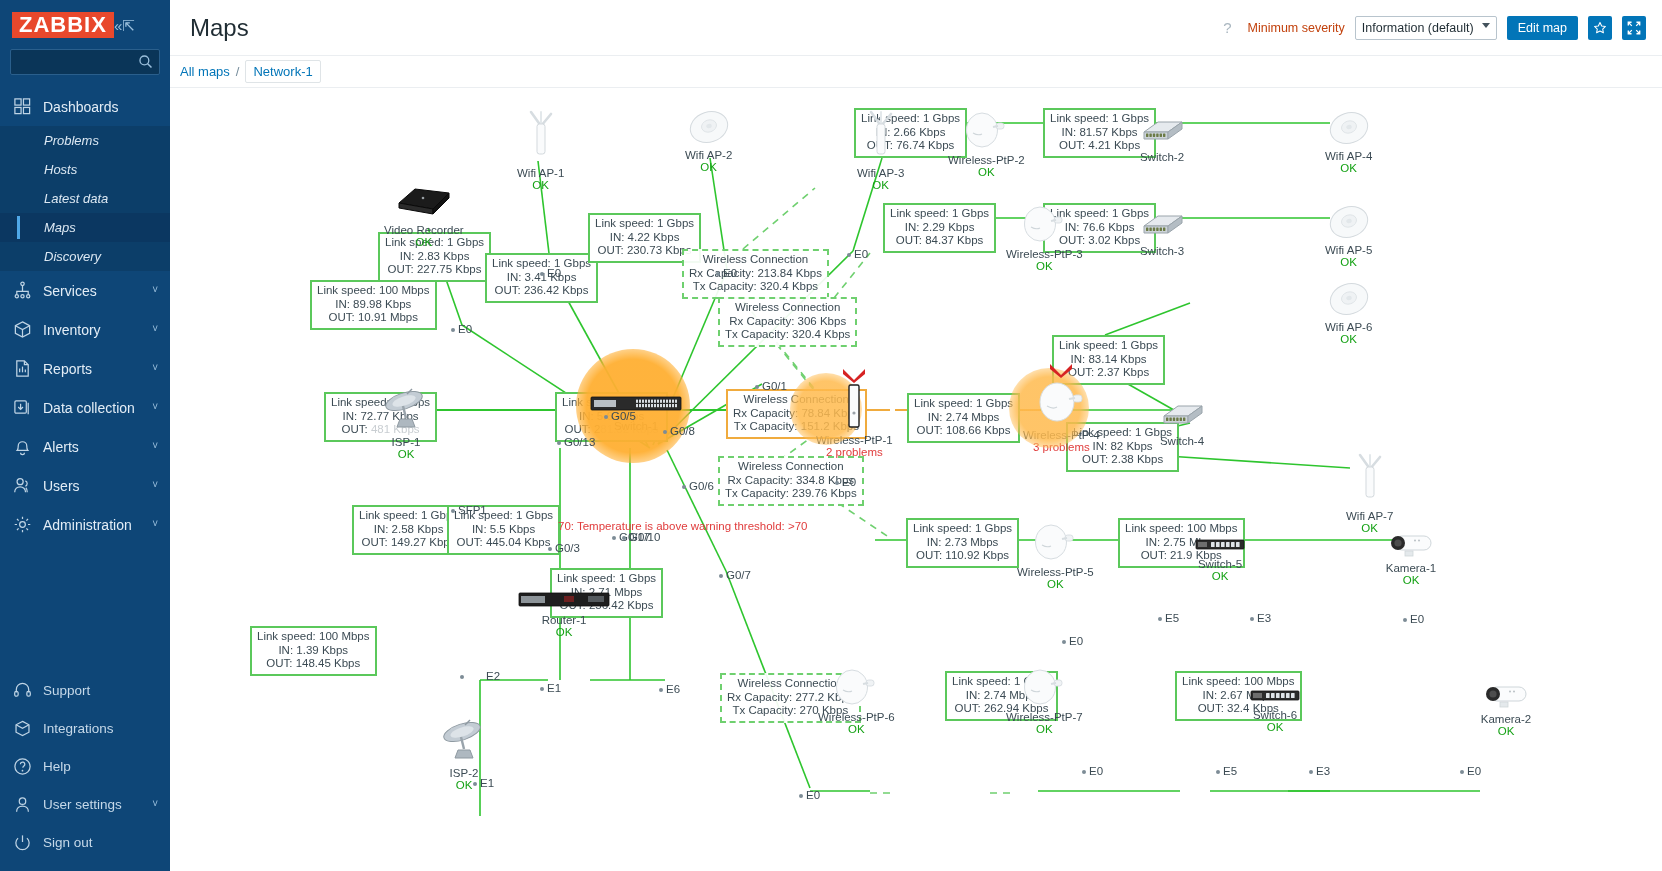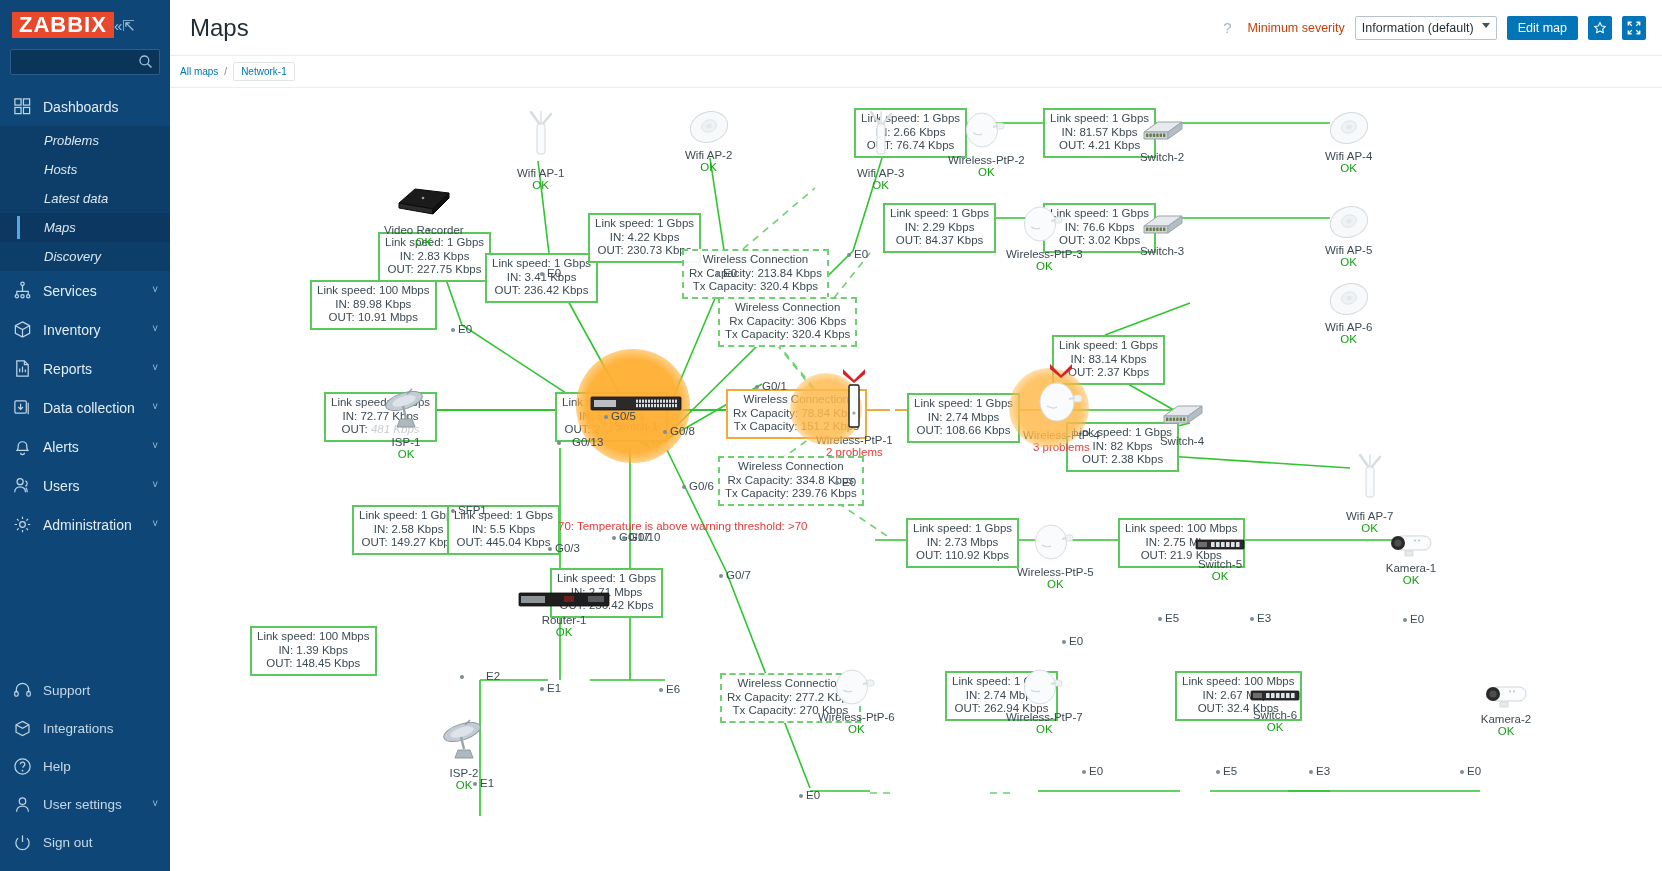--- a/index.html
+++ b/index.html
@@ -101,21 +101,21 @@
     background: #0275b8; width: 24px; height: 24px;
     border-radius: 2px; cursor: pointer;
     display: flex; align-items: center; justify-content: center;
   }
 
   
   #breadcrumb {
     position: absolute; left: 170px; top: 56px;
     width: 1492px; height: 31px; background: #fff;
     display: flex; align-items: center; padding-left: 10px;
-    font-size: 10px; gap: 6px;
+    font-size: 13px; gap: 6px;
   }
   #breadcrumb a { color: #0275b8; text-decoration: none; cursor: pointer; }
   #breadcrumb .sep { color: #768d9c; }
   #breadcrumb .cur {
     color: #0275b8; border: 1px solid #dfe4e7; background: #fff;
     padding: 3px 7px; border-radius: 2px; cursor: pointer;
   }
 
   
   #map-area {
@@ -130,21 +130,21 @@
   
   .lbox {
     position: absolute; background: #fff; border: 2px solid #5bc85b;
     font-size: 11.5px; color: #3c4b54; line-height: 13.5px;
     text-align: center; padding: 2px 5px 3px 5px; white-space: nowrap;
   }
   .lbox.wireless {
     border: 2px dashed #6fd06f; background: rgba(255,255,255,0.92);
   }
   .lbox.amber { border: 2px solid #f0ab3e; }
-  .lbox .dim { color: #c9ced2; font-style: italic; }
+  .lbox .dim { color: #c9ced2; }
 
   
   .node { position: absolute; text-align: center; }
   .node .nname {
     font-size: 11.5px; color: #3c4b54; white-space: nowrap;
     margin-top: 1px;
   }
   .node .nstat { font-size: 11.5px; color: #15a215; white-space: nowrap; }
   .node .nstat.prob { color: #e03c3c; }
   .node .glyph { position: relative; }
@@ -909,21 +909,21 @@
         <div class="port" style="left: 553px; top: 179px;">E0</div>
         <div class="portdot" style="left: 546px; top: 184px;"></div>
         <div class="port" style="left: 684px; top: 160px;">E0</div>
         <div class="portdot" style="left: 677px; top: 165px;"></div>
         <div class="port" style="left: 592px; top: 292px;">G0/1</div>
         <div class="portdot" style="left: 585px; top: 297px;"></div>
         <div class="port" style="left: 441px; top: 322px;">G0/5</div>
         <div class="portdot" style="left: 434px; top: 327px;"></div>
         <div class="port" style="left: 500px; top: 337px;">G0/8</div>
         <div class="portdot" style="left: 493px; top: 342px;"></div>
-        <div class="port" style="left: 394px; top: 348px; margin-left: 8px;">G0/13</div>
+        <div class="port" style="left: 394px; top: 348px;">G0/13</div>
         <div class="portdot" style="left: 387px; top: 353px;"></div>
         <div class="port" style="left: 519px; top: 392px;">G0/6</div>
         <div class="portdot" style="left: 512px; top: 397px;"></div>
         <div class="port" style="left: 449px; top: 443px;">G0/17</div>
         <div class="portdot" style="left: 442px; top: 448px;"></div>
         <div class="port" style="left: 288px; top: 416px;">SFP1</div>
         <div class="portdot" style="left: 281px; top: 421px;"></div>
         <div class="port" style="left: 385px; top: 454px;">G0/3</div>
         <div class="portdot" style="left: 378px; top: 459px;"></div>
         <div class="port" style="left: 459px; top: 443px;">G0/10</div>

